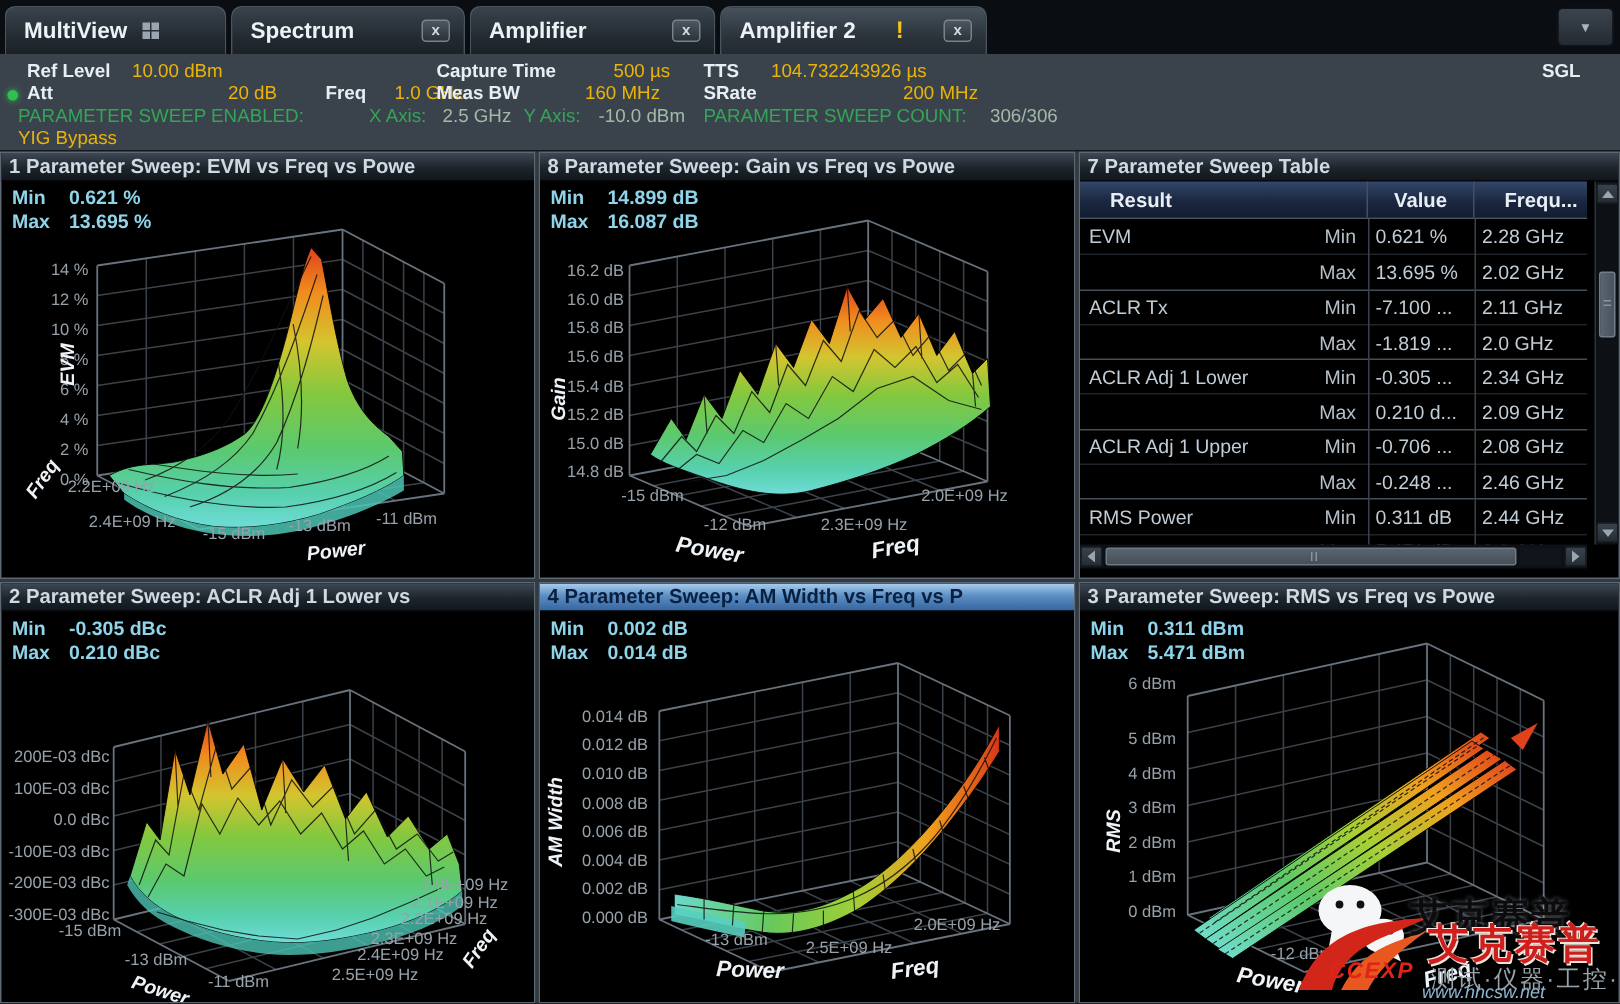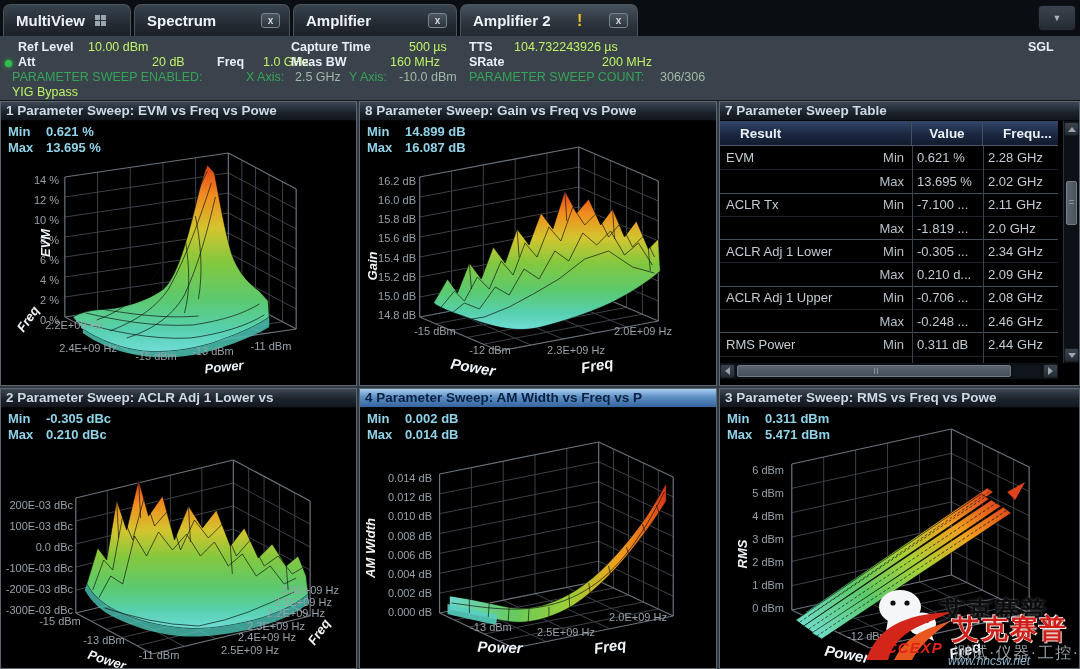--- a/index.html
+++ b/index.html
@@ -20,21 +20,21 @@
 .gridicon i{background:#9aa5af}
 .tab .alert{color:#f2c21d;font-weight:bold;font-size:16px}
 .dropbtn{position:absolute;right:4px;top:5px;width:38px;height:26px;
   background:linear-gradient(#3b444e,#242a31);border:1px solid #10141a;border-radius:4px;
   color:#a9b4be;font-size:9px;display:flex;align-items:center;justify-content:center}
 
 .infobar{position:absolute;top:36px;left:0;width:1080px;height:65px;background:#3a434b;
   font-size:12.5px;border-bottom:1px solid #14181c}
 .infobar span{position:absolute;white-space:nowrap;line-height:15px}
 .lbl{color:#e8eef4;font-weight:bold}
-.val{color:#bef264}
+.val{color:#eab308}
 .glbl{color:#35a458;font-weight:normal}
 .gval{color:#a3b8a8}
 .led{position:absolute;left:5px;top:24px;width:7px;height:7px;border-radius:50%;
   background:#2fc04e;box-shadow:0 0 4px #2fc04e}
 
 .panels{position:absolute;top:101px;left:0;width:1080px;height:568px;display:grid;
   grid-template-columns:357px 358px 361px;grid-template-rows:285px 281px;gap:2px;background:#323b43}
 .panel{position:relative;background:#000;border:1px solid #5d6771;overflow:hidden}
 .ptitle{height:19px;line-height:18px;padding-left:5px;font-size:13.5px;font-weight:bold;
   color:#cfd9e2;background:linear-gradient(#3d4854,#1d242c 55%,#12171d);
@@ -125,21 +125,21 @@
 <stop offset="0.55" stop-color="#a8d034"></stop>
         <stop offset="0.78" stop-color="#f0a01e"></stop>
 <stop offset="1" stop-color="#e0421b"></stop>
 </linearGradient>
 </defs>
 </svg>
 
 <div class="screen">
 
   <div class="tabbar">
-    <div class="tab" style="width:128px">
+    <div class="tab" style="width:148px">
       <span>MultiView</span>
       <span class="gridicon">
           <i></i>
           <i></i>
           <i></i>
           <i></i>
         </span>
     </div>
     <div class="tab" style="width:156px;justify-content:space-between">
       <span>Spectrum</span>
@@ -629,21 +629,21 @@
           <path class="surf" fill="url(#gradD)" d="M76,212 L262,86 L270,91 L84,218 Z"></path>
           <path class="surf" fill="url(#gradD)" d="M84,218 L272,92 L282,98 L94,225 Z"></path>
           <path class="surf" fill="url(#gradD)" d="M92,225 L284,99 L292,105 L102,231 Z"></path>
           <path fill="#e0421b" d="M288,84 L306,74 L296,92 Z"></path>
           <path class="mesh" stroke-dasharray="3,2" d="M80,214 L266,89 M89,221 L277,95 M97,228 L288,102 M90,207 L271,83"></path>
         </svg>
         <div class="mm">
           <div><b>Min</b><span>0.311 dBm</span></div>
           <div><b>Max</b><span>5.471 dBm</span></div>
         </div>
-        <span class="tk" style="left:64px;top:62px">6 dBm</span>
+        <span class="tk" style="left:64px;top:48px">6 dBm</span>
         <span class="tk" style="left:64px;top:85px">5 dBm</span>
         <span class="tk" style="left:64px;top:108px">4 dBm</span>
         <span class="tk" style="left:64px;top:131px">3 dBm</span>
         <span class="tk" style="left:64px;top:154px">2 dBm</span>
         <span class="tk" style="left:64px;top:177px">1 dBm</span>
         <span class="tk" style="left:64px;top:200px">0 dBm</span>
         <span class="tk c" style="left:148px;top:228px">-12 dBm</span>
         <span class="axl" style="left:22px;top:146px;transform:translate(-50%,-50%) rotate(-90deg)">RMS</span>
         <span class="axl" style="left:127px;top:246px;font-size:15px;transform:translate(-50%,-50%) rotate(10deg)">Power</span>
         <span class="axl" style="left:245px;top:242px;font-size:15px;transform:translate(-50%,-50%) rotate(-15deg)">Freq</span>

